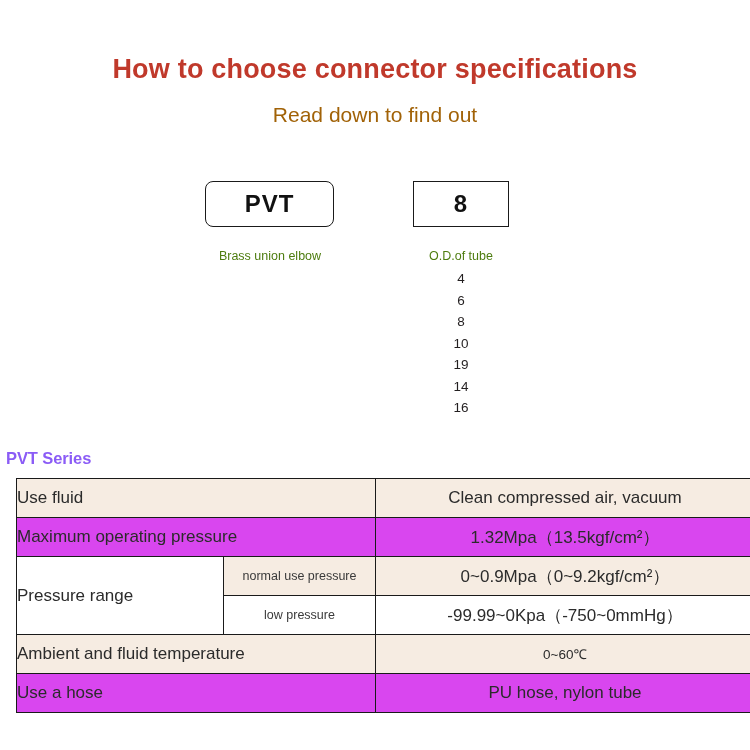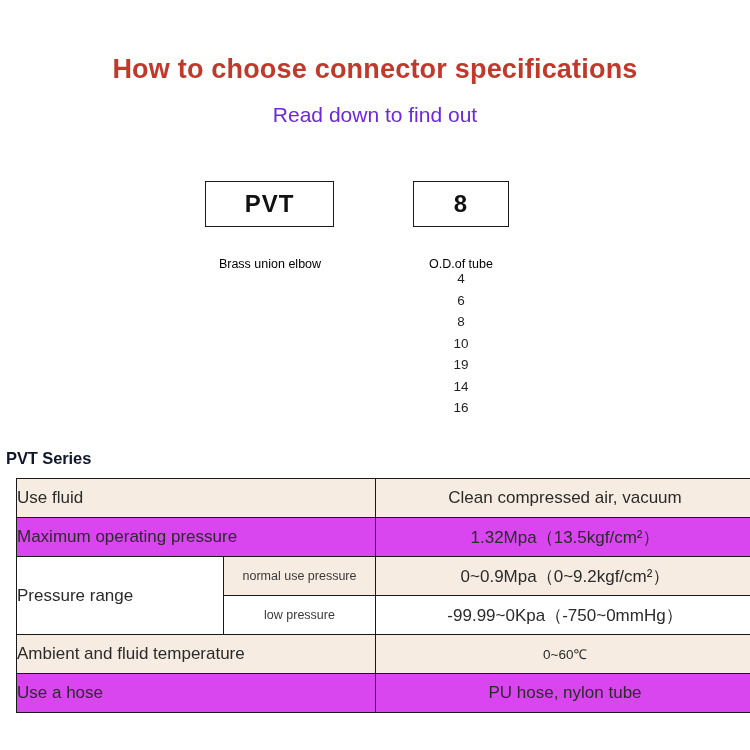--- a/index.html
+++ b/index.html
@@ -25,21 +25,21 @@
     letter-spacing: 0.2px;
     margin: 0;
     position: absolute;
     top: 53px;
     left: 0;
     right: 0;
     line-height: 32px;
   }
   .page-subtitle {
     text-align: center;
-    color: #6d28d9;
+    color: #a16207;
     font-size: 21px;
     font-weight: 400;
     margin: 0;
     position: absolute;
     top: 102px;
     left: 0;
     right: 0;
     line-height: 26px;
   }
 
@@ -58,29 +58,29 @@
     box-sizing: border-box;
     display: flex;
     align-items: center;
     justify-content: center;
     height: 46px;
     font-weight: bold;
     font-size: 24px;
     letter-spacing: 1px;
     color: #111111;
   }
-  .code-box.b1 { left: 205px; width: 129px; }
+  .code-box.b1 { left: 205px; width: 129px; border-radius: 8px; }
   .code-box.b2 { left: 413px; width: 96px; }
 
   .code-caption {
     position: absolute;
     font-size: 12.5px;
-    color: #000000;
-    text-align: center;
-    top: 256px;
+    color: #4d7c0f;
+    text-align: center;
+    top: 248px;
     line-height: 16px;
   }
   .code-caption.c1 { left: 175px; width: 190px; }
   .code-caption.c2 { left: 386px; width: 150px; }
 
   
   .size-list {
     position: absolute;
     top: 268px;
     left: 386px;
@@ -92,21 +92,21 @@
   }
   .size-list div { line-height: 21.5px; }
 
   
   .series-heading {
     position: absolute;
     top: 449px;
     left: 6px;
     font-size: 16.5px;
     font-weight: bold;
-    color: #0f172a;
+    color: #8b5cf6;
     letter-spacing: -0.1px;
   }
 
   
   .spec-table {
     position: absolute;
     top: 478px;
     left: 16px;
     width: 738px;
     border-collapse: collapse;

